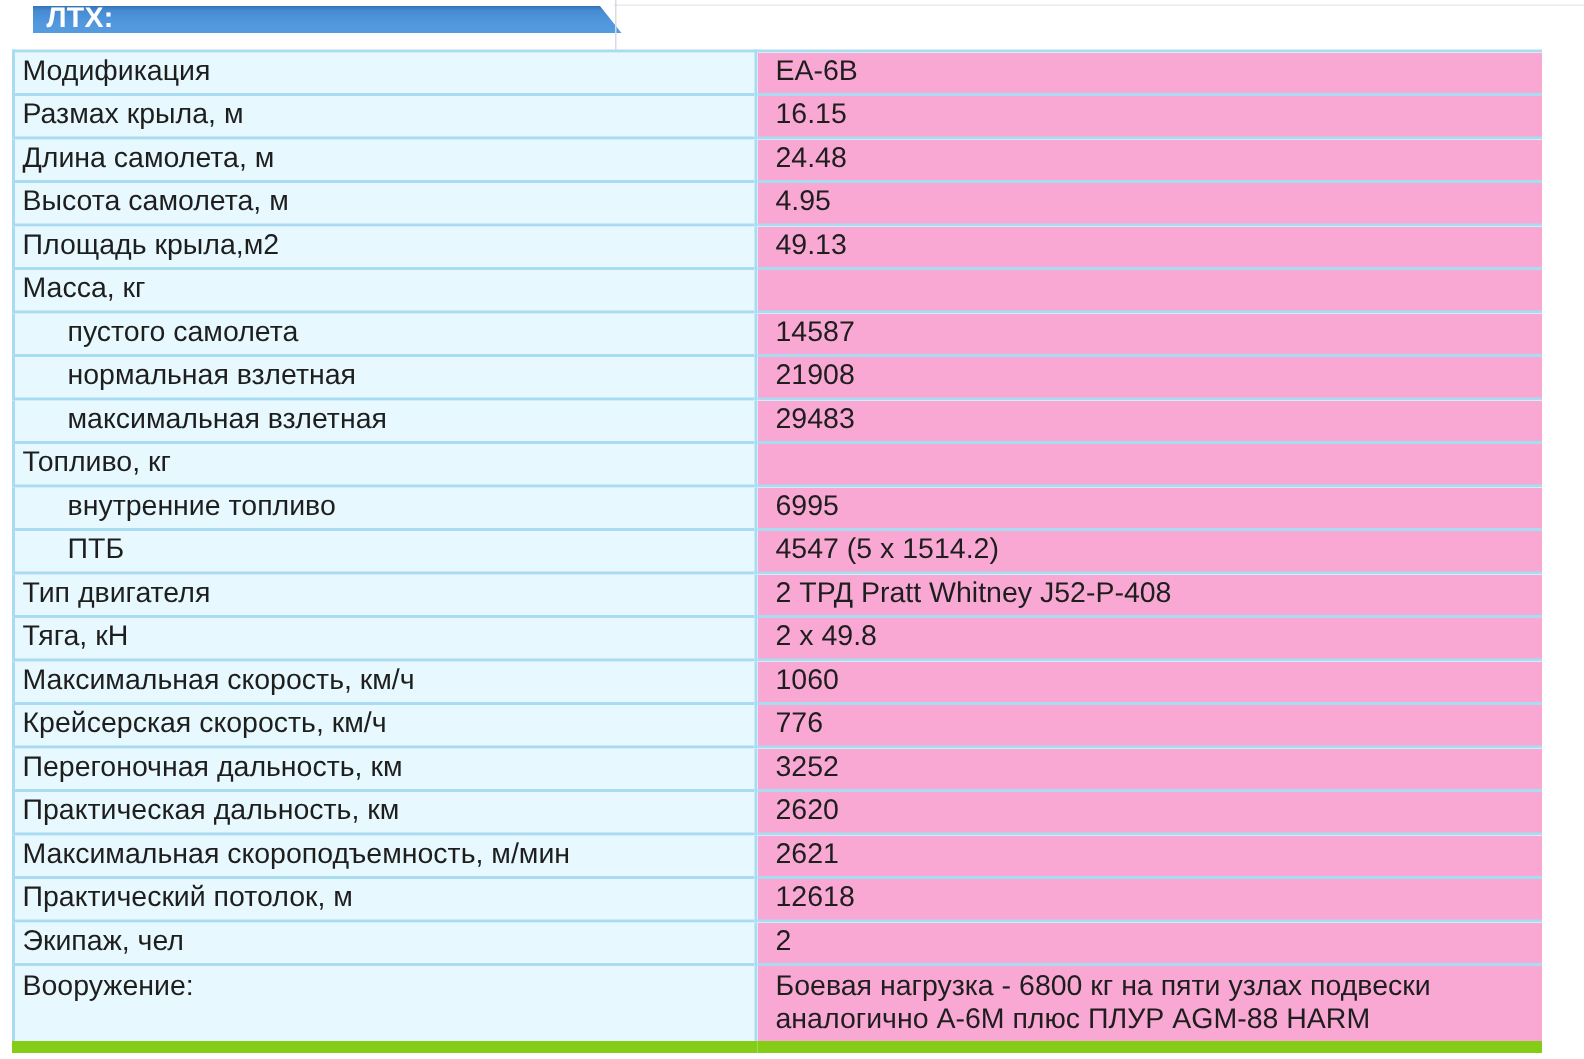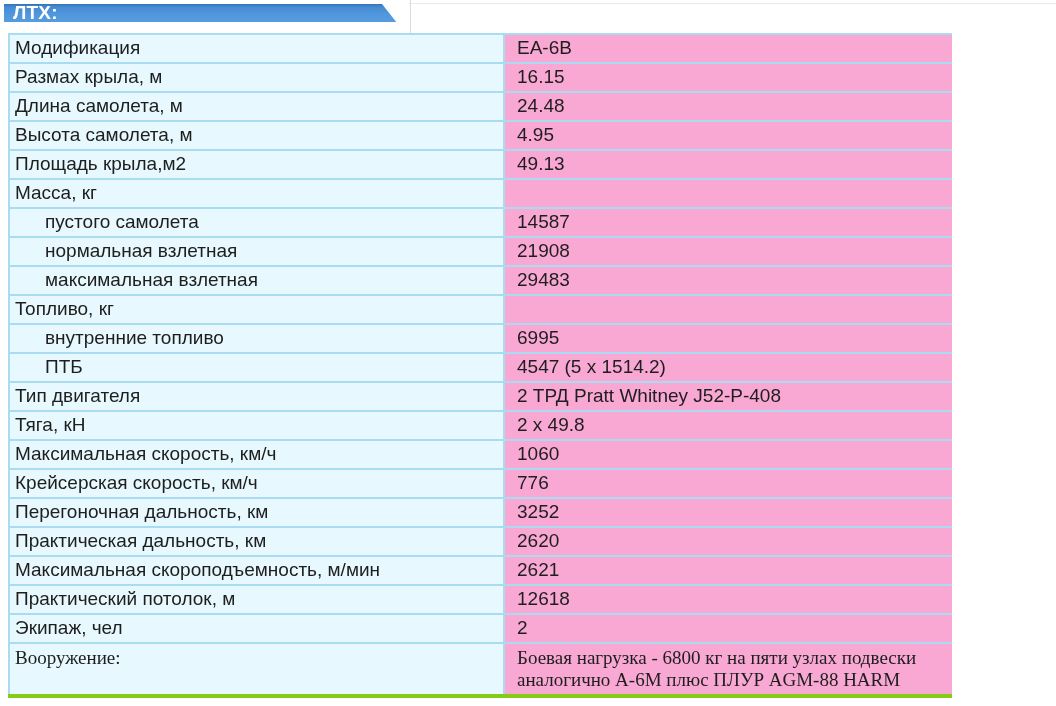--- a/index.html
+++ b/index.html
@@ -8,21 +8,21 @@
     background: #ffffff;
     font-family: "Liberation Sans", sans-serif;
     overflow: hidden;
     position: relative;
   }
   .page { position: relative; width: 1056px; height: 706px; }
 
   
   .banner {
     position: absolute;
-    left: 4px; top: 4px;
+    left: 22px; top: 4px;
     width: 402px; height: 18px;
     background: linear-gradient(180deg, #3473b6 0%, #478cd3 18%, #5097dd 60%, #559cdf 100%);
     clip-path: polygon(0 0, 378px 0, 401px 29px, 0 29px);
     display: flex;
     align-items: center;
   }
   .banner-label {
     color: #ffffff;
     font-weight: bold;
     font-size: 19px;
@@ -35,21 +35,21 @@
     background: #e7ebee;
   }
   .tab-hairline {
     position: absolute; left: 410px; top: 0; width: 1px; height: 33px;
     background: #d6dce1;
   }
 
   
   .spec-table-wrap { position: absolute; left: 8px; top: 33px; width: 1048px; }
   table.spec {
-    width: 944px;
+    width: 1020px;
     border-collapse: collapse;
     table-layout: fixed;
     font-size: 19px;
     color: #1e1e1e;
     border-radius: 12px;
   }
   table.spec col.c-label { width: 495px; }
   table.spec td {
     border-top: 2px solid #a9dbf1;
     height: 29px;
@@ -69,21 +69,21 @@
     background: #f9a8d4;
     padding: 1px 6px 2px 12px;
   }
   table.spec tr.sub td.label { padding-left: 35px; }
   table.spec tr.tall td {
     height: 52px;
     vertical-align: top;
     padding-top: 3px;
     white-space: normal;
   }
-  table.spec tr:last-child td { border-bottom: 4px solid #84cc16; font-family: Liberation Serif, serif; }
+  table.spec tr:last-child td { border-bottom: 8px solid #84cc16; }
 </style>
 </head>
 <body>
 
 <div class="page">
 
   <div class="banner">
     <span class="banner-label">ЛТХ:</span>
   </div>
   <div class="top-hairline"></div>

